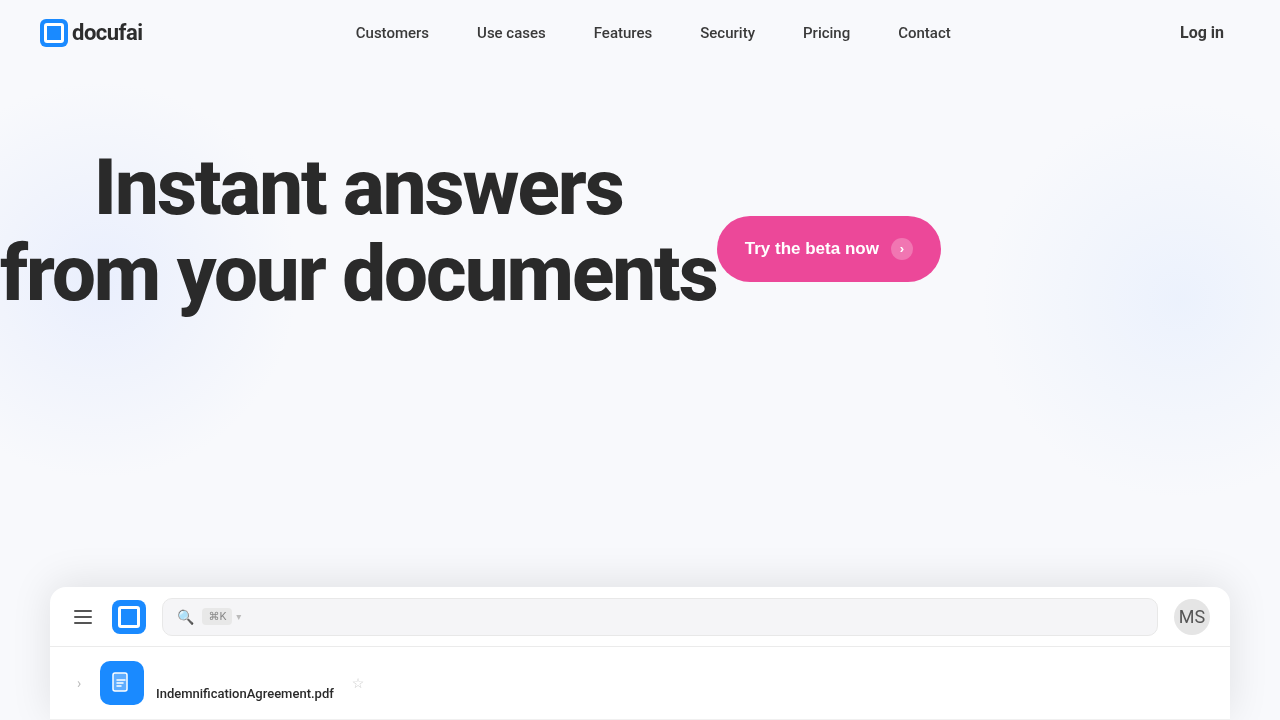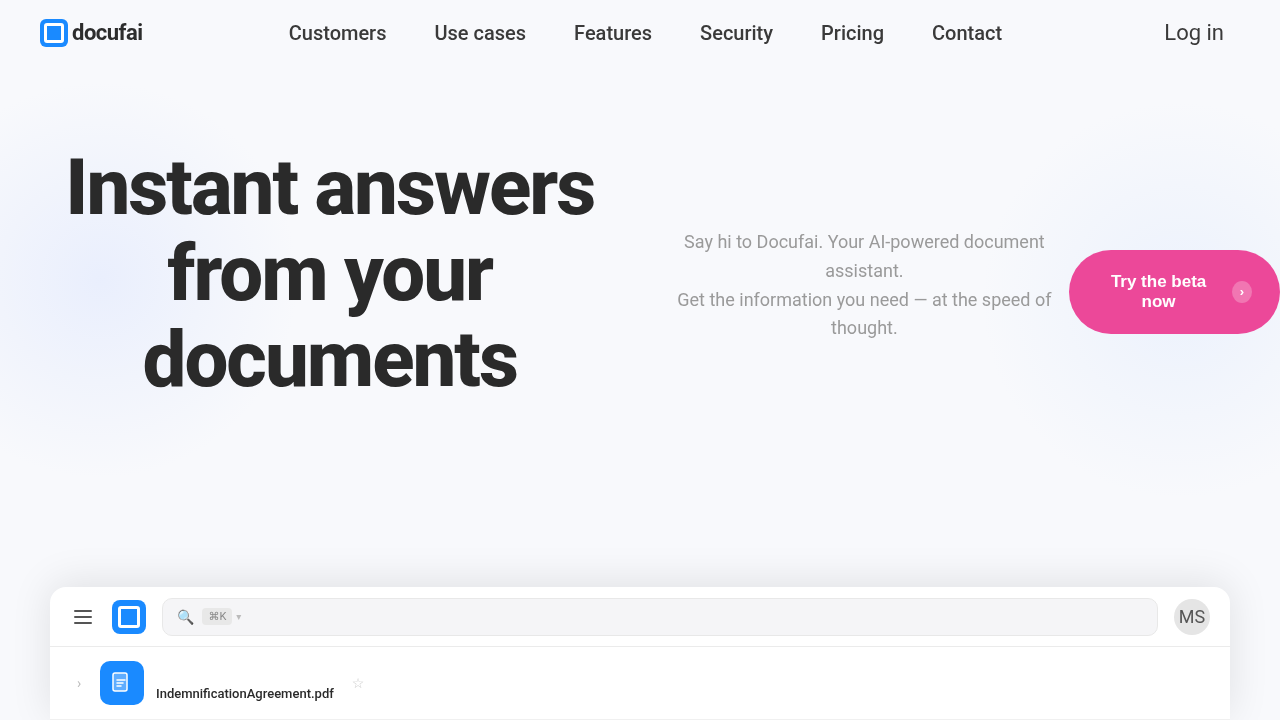--- a/index.html
+++ b/index.html
@@ -89,30 +89,30 @@
     .nav-links {
       display: flex;
       align-items: center;
       gap: 8px;
       list-style: none;
     }
 
     .nav-links li a {
       text-decoration: none;
       color: #3a3a3a;
-      font-size: 20px;
+      font-size: 15px;
       font-weight: 500;
       padding: 8px 20px;
       border-radius: 8px;
       transition: background 0.2s;
     }
 
     .nav-login {
-      font-size: 22px;
-      font-weight: 400;
+      font-size: 16px;
+      font-weight: 700;
       color: #3a3a3a;
       text-decoration: none;
       padding: 8px 16px;
     }
 
     
     .hero {
       display: flex;
       flex-direction: row;
       align-items: center;
@@ -352,24 +352,20 @@
   </ul>
 
   <a href="#" class="nav-login">Log in</a>
 </nav>
 
 <section class="hero">
   <h1 class="hero-title">
     <span>Instant answers</span><br>
     <span>from your documents</span>
   </h1>
-  <p class="hero-subtitle">
-    <span>Say hi to Docufai. Your AI-powered document assistant.</span><br>
-    <span>Get the information you need — at the speed of thought.</span>
-  </p>
   <button class="hero-cta">
     <span>Try the beta now</span>
     <span class="cta-arrow">›</span>
   </button>
 </section>
 
 <div class="app-preview">
   <div class="app-toolbar">
 
     <div class="toolbar-menu-icon">

